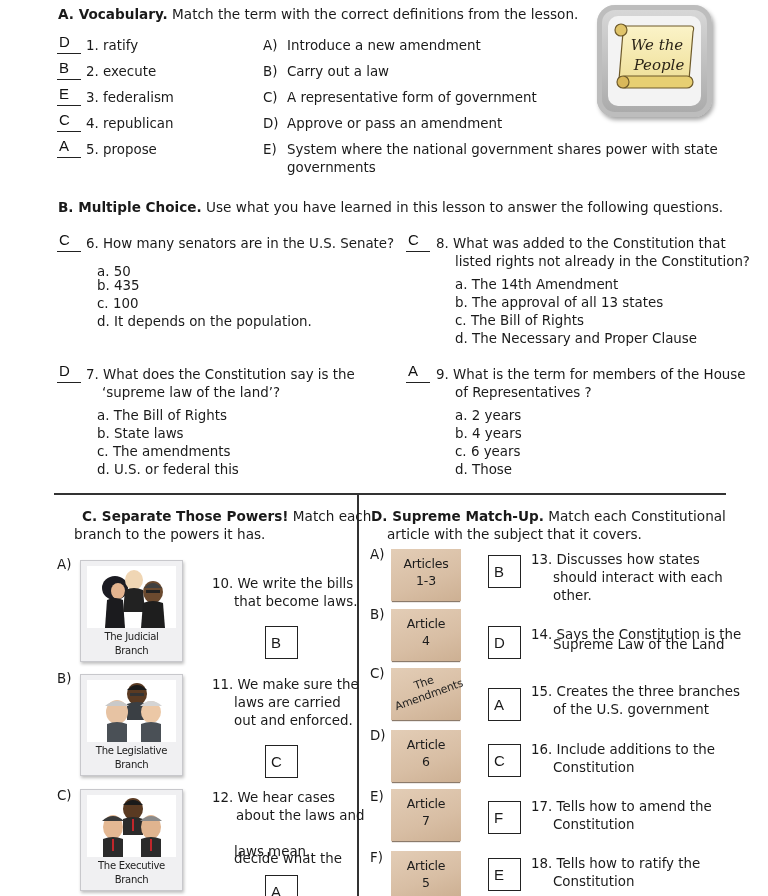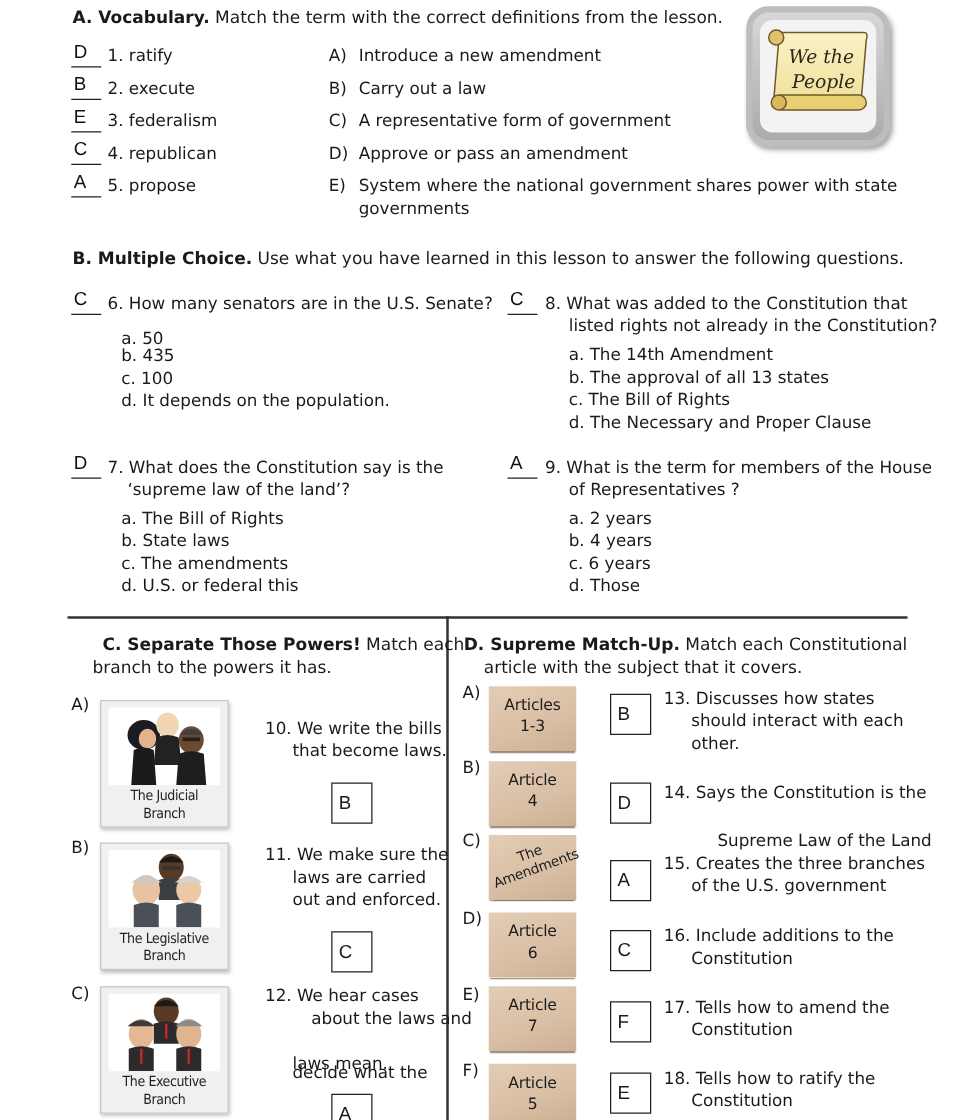--- a/index.html
+++ b/index.html
@@ -246,21 +246,21 @@
       <rect x="63" y="44" width="2" height="12" fill="#c0262b"></rect>
     </svg>
   </div>
   <div class="card-cap">
     <div>The Executive</div>
     <div>Branch</div>
   </div>
 </div>
 
 <div class="txt" style="left:212px;top:789px;">12. We hear cases</div>
-<div class="txt" style="left:249px;top:807px;">about the laws and</div>
+<div class="txt" style="left:236px;top:807px;">about the laws and</div>
 <div class="txt" style="left:234px;top:850px;text-align:center;">decide what the</div>
 <div class="txt" style="left:234px;top:843px;">laws mean.</div>
 <div class="ansbox" style="left:265px;top:875px;">
     <span>A</span>
   </div>
 
 <div class="abs h" style="left:371px;top:507px;">
   <span class="bold">D. Supreme Match-Up.</span>
   <span>Match each Constitutional</span>
 </div>
@@ -318,21 +318,21 @@
     <span>B</span>
   </div>
 <div class="txt" style="left:531px;top:551px;">13. Discusses how states</div>
 <div class="txt" style="left:553px;top:569px;">should interact with each</div>
 <div class="txt" style="left:553px;top:587px;">other.</div>
 
 <div class="ansbox" style="left:488px;top:626px;">
     <span>D</span>
   </div>
 <div class="txt" style="left:531px;top:626px;">14. Says the Constitution is the</div>
-<div class="txt" style="left:553px;top:665px;margin-left:21px;">Supreme Law of the Land</div>
+<div class="txt" style="left:553px;top:636px;">Supreme Law of the Land</div>
 
 <div class="ansbox" style="left:488px;top:688px;">
     <span>A</span>
   </div>
 <div class="txt" style="left:531px;top:683px;">15. Creates the three branches</div>
 <div class="txt" style="left:553px;top:701px;">of the U.S. government</div>
 
 <div class="ansbox" style="left:488px;top:744px;">
     <span>C</span>
   </div>

